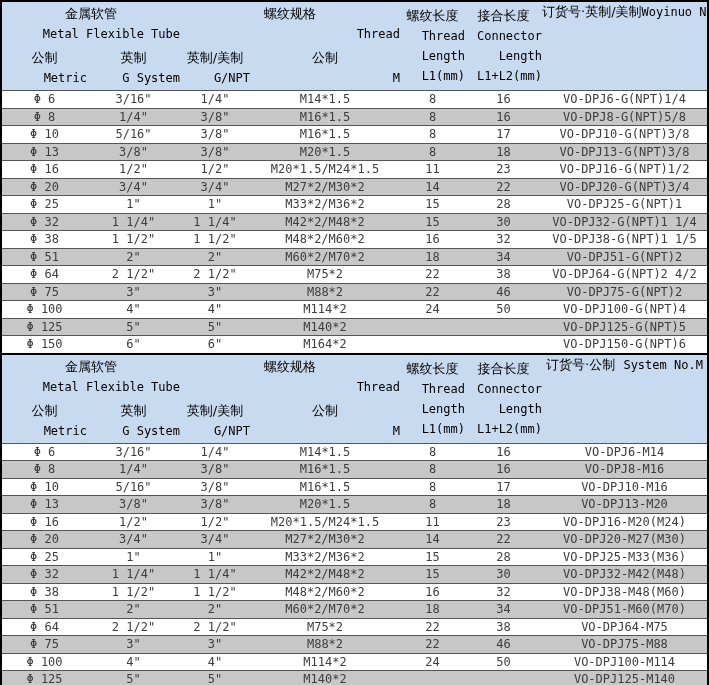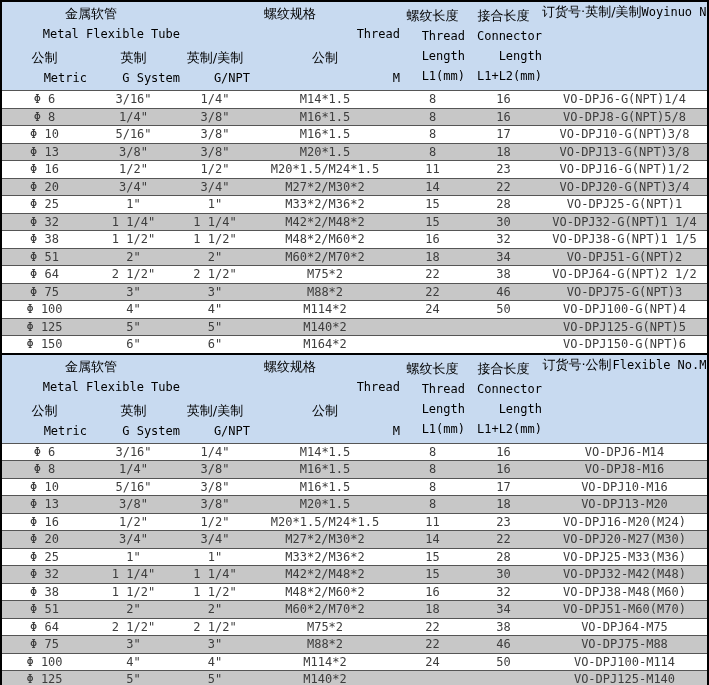--- a/index.html
+++ b/index.html
@@ -191,30 +191,30 @@
     <td>34</td>
     <td>VO-DPJ51-G(NPT)2</td>
   </tr>
         <tr>
     <td>Φ 64</td>
     <td>2 1/2"</td>
     <td>2 1/2"</td>
     <td>M75*2</td>
     <td>22</td>
     <td>38</td>
-    <td>VO-DPJ64-G(NPT)2 1/2</td>
+    <td>VO-DPJ64-G(NPT)2 4/2</td>
   </tr>
         <tr>
     <td>Φ 75</td>
     <td>3"</td>
     <td>3"</td>
     <td>M88*2</td>
     <td>22</td>
     <td>46</td>
-    <td>VO-DPJ75-G(NPT)3</td>
+    <td>VO-DPJ75-G(NPT)2</td>
   </tr>
         <tr>
     <td>Φ 100</td>
     <td>4"</td>
     <td>4"</td>
     <td>M114*2</td>
     <td>24</td>
     <td>50</td>
     <td>VO-DPJ100-G(NPT)4</td>
   </tr>
@@ -267,21 +267,21 @@
         </th>
         <th rowspan="2" class="h-tall">
           <div class="hl cjk">接合长度</div>
           <div class="hl lat">Connector</div>
           <div class="hl lat">Length</div>
           <div class="hl lat">L1+L2(mm)</div>
         </th>
         <th rowspan="2" class="h-order">
           <div class="ord">
             <div class="hl cjk">订货号·公制</div>
-            <div class="hl lat">Flexible No.M</div>
+            <div class="hl lat">System No.M</div>
           </div>
         </th>
       </tr>
       <tr class="h-row">
         <th>
           <div class="hl cjk">公制</div>
           <div class="hl lat">Metric</div>
         </th>
         <th>
           <div class="hl cjk">英制</div>

